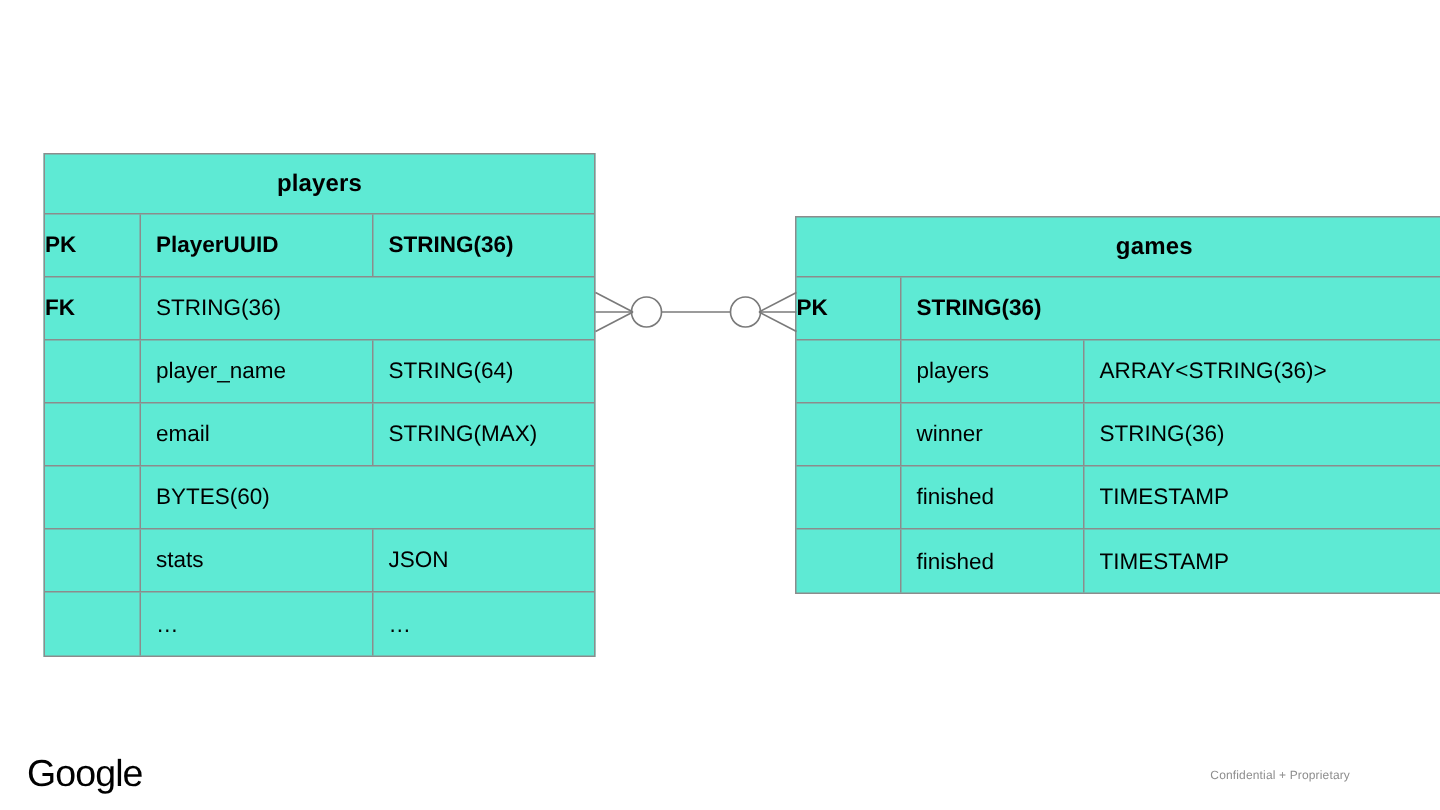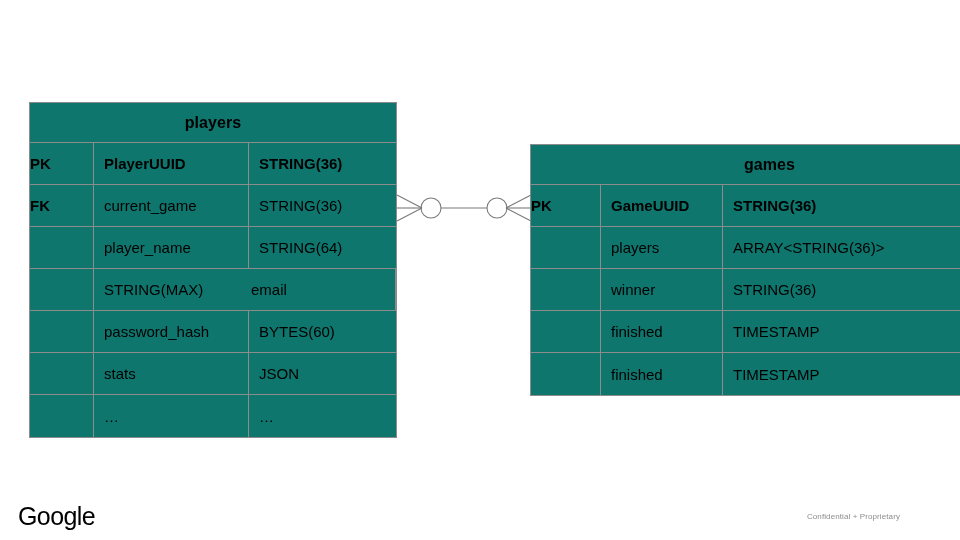--- a/index.html
+++ b/index.html
@@ -14,21 +14,21 @@
     overflow: hidden;
     font-family: "Liberation Sans", sans-serif;
     color: #000000;
   }
 
   
   .er-table {
     position: absolute;
     border: 1px solid #8c8c8c;
     border-collapse: collapse;
-    background: #0f766e;
+    background: #5eead4;
     box-sizing: border-box;
   }
   #players-table {
     left: 29px;
     top: 102px;
     width: 368px;
   }
   #games-table {
     left: 530px;
     top: 144px;
@@ -130,36 +130,34 @@
     <span class="er-title-text">players</span>
   </div>
 
   <div class="er-row bold-row">
     <div class="cell cell-key">PK</div>
     <div class="cell cell-name">PlayerUUID</div>
     <div class="cell cell-type">STRING(36)</div>
   </div>
   <div class="er-row">
     <div class="cell cell-key" style="font-weight:bold;">FK</div>
-    <div class="cell cell-name">current_game</div>
     <div class="cell cell-type">STRING(36)</div>
   </div>
   <div class="er-row">
     <div class="cell cell-key"></div>
     <div class="cell cell-name">player_name</div>
     <div class="cell cell-type">STRING(64)</div>
   </div>
   <div class="er-row">
     <div class="cell cell-key"></div>
+    <div class="cell cell-name">email</div>
     <div class="cell cell-type">STRING(MAX)</div>
-    <div class="cell cell-name">email</div>
-  </div>
-  <div class="er-row">
-    <div class="cell cell-key"></div>
-    <div class="cell cell-name">password_hash</div>
+  </div>
+  <div class="er-row">
+    <div class="cell cell-key"></div>
     <div class="cell cell-type">BYTES(60)</div>
   </div>
   <div class="er-row">
     <div class="cell cell-key"></div>
     <div class="cell cell-name">stats</div>
     <div class="cell cell-type">JSON</div>
   </div>
   <div class="er-row">
     <div class="cell cell-key"></div>
     <div class="cell cell-name ellipsis-cell">…</div>
@@ -167,21 +165,20 @@
   </div>
 </div>
 
 <div class="er-table" id="games-table">
   <div class="er-title-row">
     <span class="er-title-text">games</span>
   </div>
 
   <div class="er-row bold-row">
     <div class="cell cell-key">PK</div>
-    <div class="cell cell-name">GameUUID</div>
     <div class="cell cell-type">STRING(36)</div>
   </div>
   <div class="er-row">
     <div class="cell cell-key"></div>
     <div class="cell cell-name">players</div>
     <div class="cell cell-type">ARRAY&lt;STRING(36)&gt;</div>
   </div>
   <div class="er-row">
     <div class="cell cell-key"></div>
     <div class="cell cell-name">winner</div>

